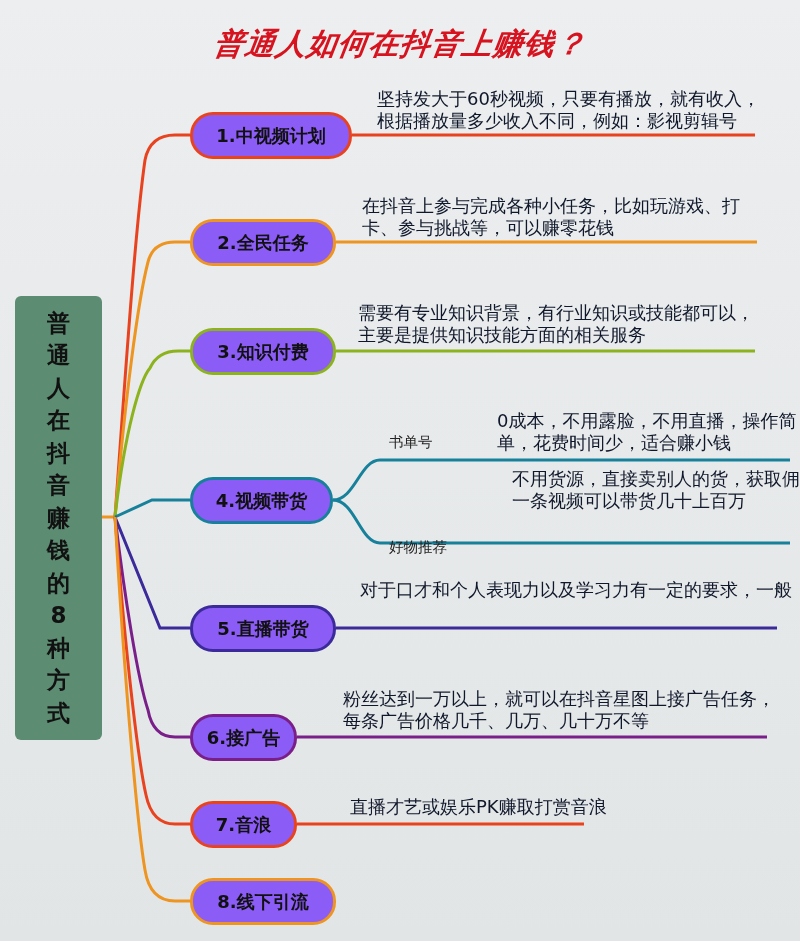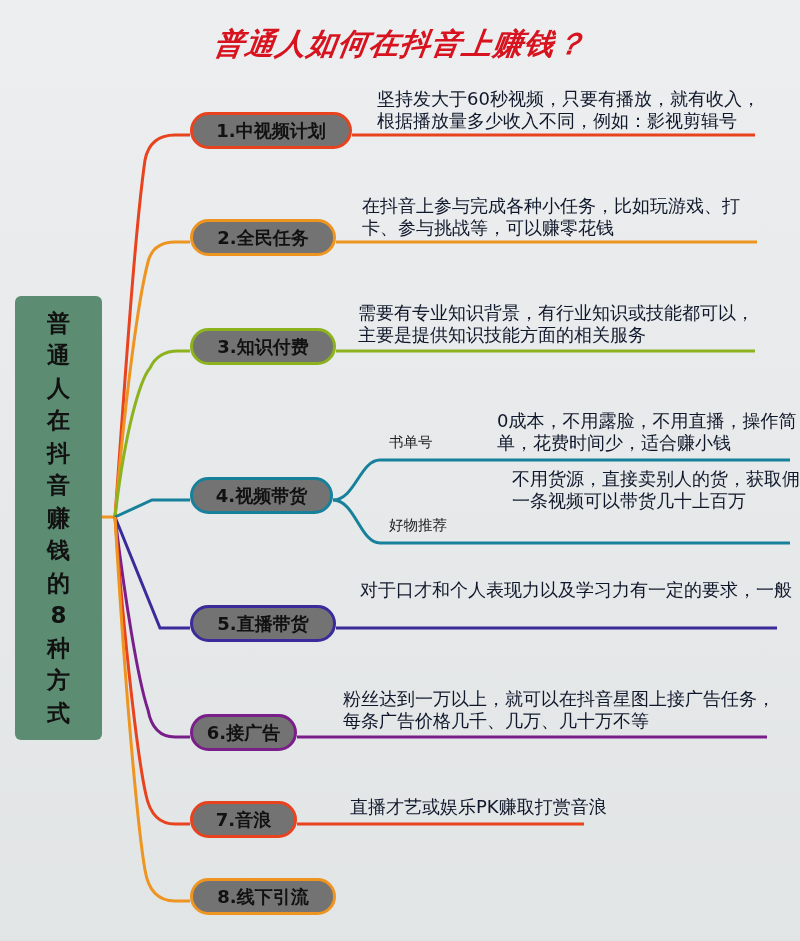--- a/index.html
+++ b/index.html
@@ -17,22 +17,22 @@
   .root {
     position: absolute; left: 15px; top: 296px; width: 87px; height: 444px;
     background: #5c8c72; border-radius: 6px;
     display: flex; flex-direction: column; align-items: center; justify-content: center;
   }
   .root span {
     font-size: 23px; font-weight: bold; color: #111; line-height: 32.5px; display: block;
   }
   svg.lines { position: absolute; left: 0; top: 0; }
   .node {
-    position: absolute; box-sizing: border-box; height: 37px;
-    border: 3px solid; border-radius: 23px; background: #737373;
+    position: absolute; box-sizing: border-box; height: 47px;
+    border: 3px solid; border-radius: 23px; background: #8b5cf6;
     display: flex; align-items: center; justify-content: center;
     font-size: 18px; font-weight: bold; color: #111;
   }
   .desc {
     position: absolute; font-size: 18px; color: #0f172a; line-height: 22px;
     white-space: nowrap;
   }
   .sub { position: absolute; font-size: 14.5px; color: #222; }
 </style>
 </head>
@@ -94,21 +94,21 @@
   <div>需要有专业知识背景，有行业知识或技能都可以，</div>
   <div>主要是提供知识技能方面的相关服务</div>
 </div>
 
 <div class="node" style="left:190px;top:477px;width:143px;border-color:#17809a;">4.视频带货</div>
 <div class="sub" style="left:389px;top:433px;">书单号</div>
 <div class="desc" style="left:497px;top:410px;">
   <div>0成本，不用露脸，不用直播，操作简</div>
   <div>单，花费时间少，适合赚小钱</div>
 </div>
-<div class="sub" style="left:389px;top:516px;">好物推荐</div>
+<div class="sub" style="left:389px;top:538px;">好物推荐</div>
 <div class="desc" style="left:512px;top:468px;">
   <div>不用货源，直接卖别人的货，获取佣</div>
   <div>一条视频可以带货几十上百万</div>
 </div>
 
 <div class="node" style="left:190px;top:605px;width:146px;border-color:#3a2a9a;">5.直播带货</div>
 <div class="desc" style="left:360px;top:579px;">
   <div>对于口才和个人表现力以及学习力有一定的要求，一般</div>
 </div>
 

